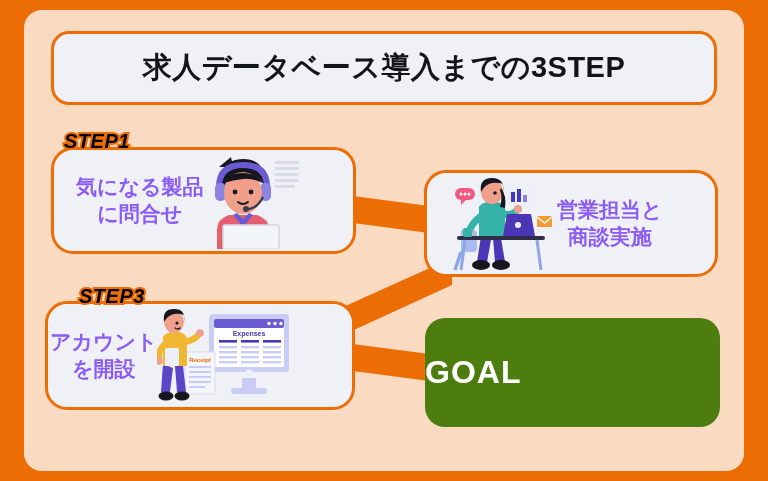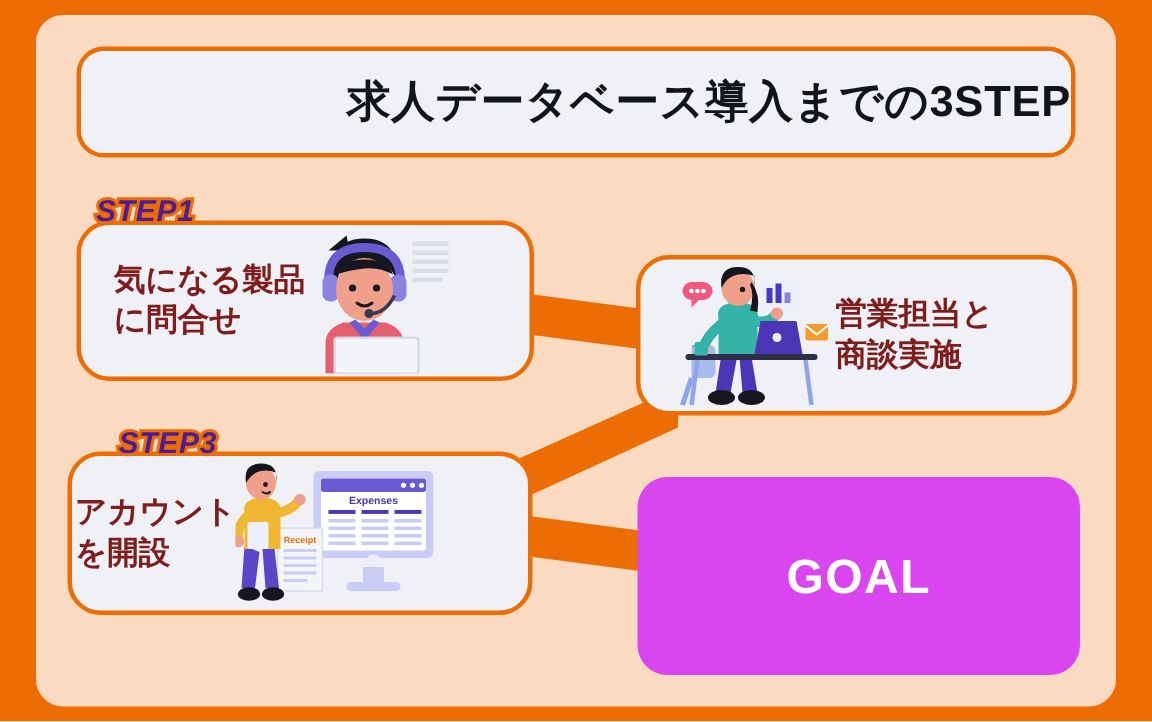--- a/index.html
+++ b/index.html
@@ -36,21 +36,21 @@
     left: 51px;
     top: 31px;
     width: 666px;
     height: 74px;
     background: #EFF1F7;
     border: 3px solid #ED6D05;
     border-radius: 18px;
     box-sizing: border-box;
     display: flex;
     align-items: center;
-    justify-content: flex-end;
+    justify-content: center;
   }
   #title-text {
     font-size: 29px;
     font-weight: bold;
     color: #111418;
     letter-spacing: 0.5px;
     white-space: nowrap;
   }
 
   
@@ -73,36 +73,37 @@
   }
   .card-inner {
     position: absolute;
     inset: 0;
     display: flex;
     align-items: center;
   }
   .card-label {
     font-size: 21px;
     font-weight: bold;
-    color: #7f1d1d;
+    color: #8b5cf6;
     line-height: 1.28;
     white-space: pre-line;
+    text-align: center;
   }
   .art {
     position: relative;
     flex: 0 0 auto;
   }
 
   
   .step-badge {
     position: absolute;
     font-size: 20px;
     font-weight: bold;
     font-style: italic;
-    color: #4c1d95;
+    color: #000000;
     -webkit-text-stroke: 4px #ED6D05;
     paint-order: stroke fill;
     letter-spacing: 0.5px;
     white-space: nowrap;
     z-index: 5;
   }
 
   
   #card1 { left: 51px; top: 147px; width: 305px; height: 107px; }
   #card1 .card-inner { padding-left: 22px; }
@@ -118,26 +119,25 @@
   #card3 { left: 45px; top: 301px; width: 310px; height: 109px; }
   #card3 .card-inner { padding-left: 2px; }
   #badge3 { left: 79px; top: 285px; }
 
   
   #goal {
     position: absolute;
     left: 425px;
     top: 318px;
     width: 295px;
-    height: 132px;
-    background: #d946ef;
+    height: 109px;
+    background: #4d7c0f;
     border-radius: 20px;
     display: flex;
     align-items: center;
-    justify-content: center;
   }
   #goal-text {
     font-size: 32px;
     font-weight: bold;
     color: #ffffff;
     letter-spacing: 1px;
   }
 
   svg { display: block; }
 </style>

